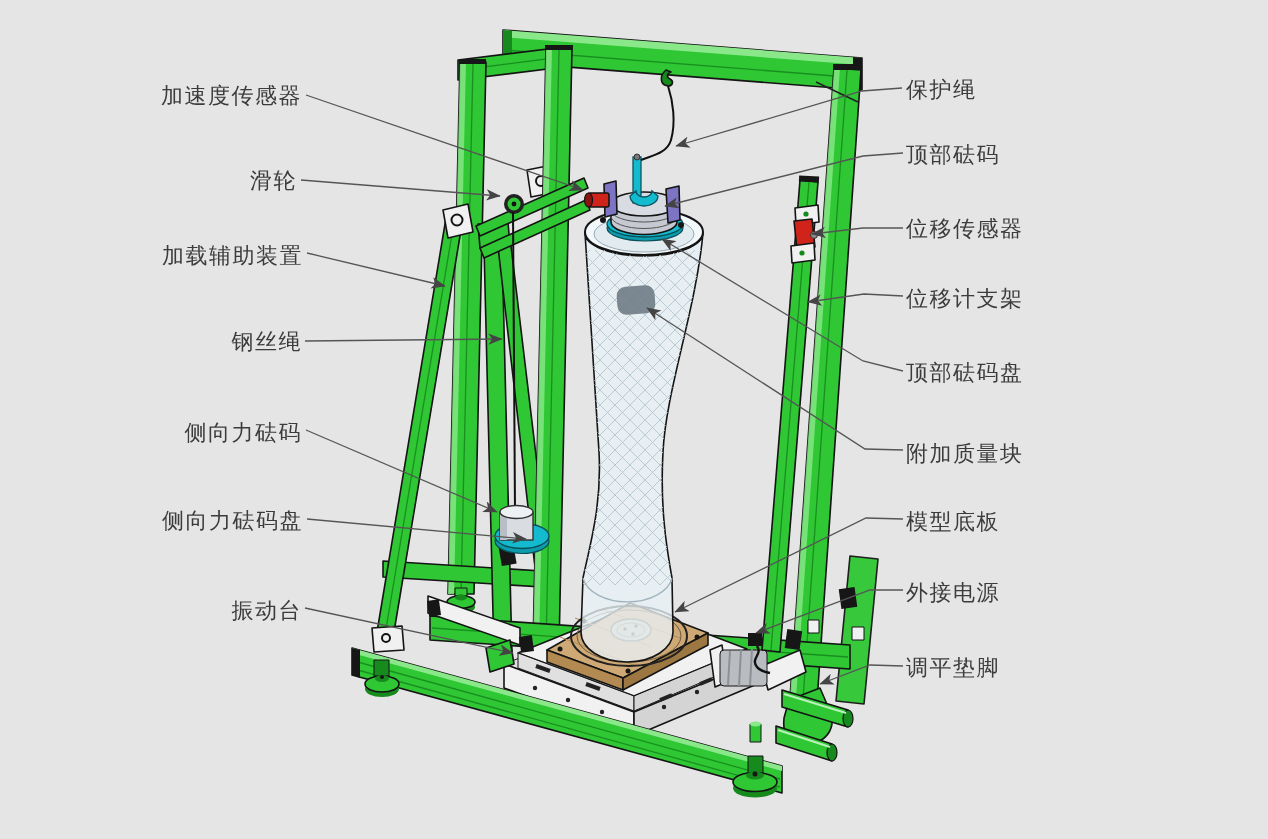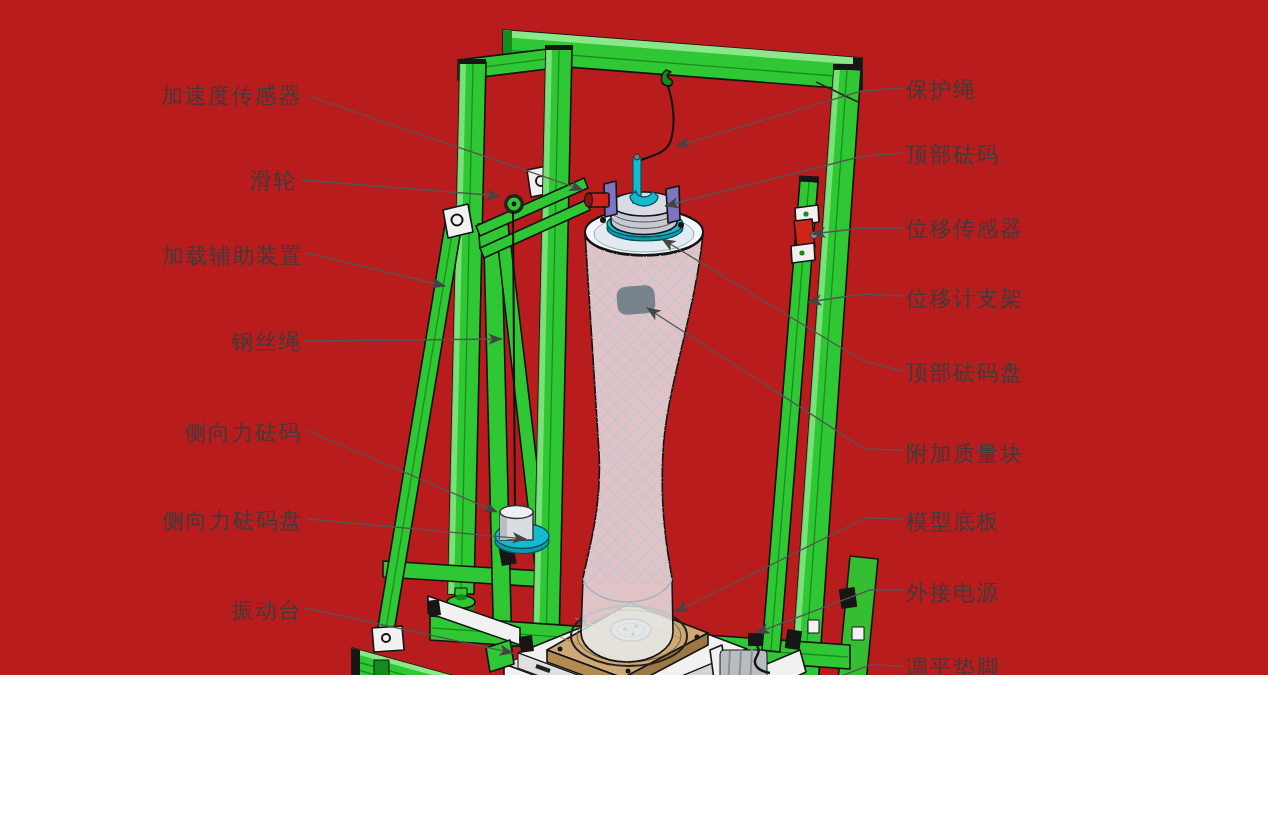--- a/index.html
+++ b/index.html
@@ -1,16 +1,16 @@
 <!DOCTYPE html>
 <html style="--frame-green: #2fc734; --frame-green-dark: #168a1d; --frame-green-light: #8ae88a; --cyan: #14bacd; --cyan-dark: #0d9cae; --red: #d0241a; --purple: #7d74c4; --wood: #cfa975; --wood-side: #b28a52; --wood-side-dark: #9d7742; --tower-fill: #e9f2f6; --hatch: #b5c6d0; --table-gray: #ececec; --label-text: #3c3c3c; --leader: #555555;"><head>
 <meta charset="utf-8">
 <style>
   html,body{margin:0;padding:0;background:#fff;}
-  .stage{position:relative;width:1268px;height:675px;background:#b91c1c;overflow:hidden;
+  .stage{position:relative;width:1268px;height:839px;background:#e5e5e5;overflow:hidden;
          font-family:"Liberation Serif","DejaVu Serif",serif;}
   svg{display:block}
   .outl{stroke:#141414;stroke-width:1.6;stroke-linejoin:round;}
   .thin{stroke:#141414;stroke-width:1;stroke-linejoin:round;}
   .g  {fill:var(--frame-green,#2fc734);}
   .gd {fill:var(--frame-green-dark,#168a1d);}
   .gl {fill:var(--frame-green-light,#8ae88a);}
   .groove{stroke:var(--frame-green-dark,#168a1d);stroke-width:1.3;fill:none;opacity:.9;}
   .cy {fill:var(--cyan,#14bacd);}
   .cyd{fill:var(--cyan-dark,#0d9cae);}

